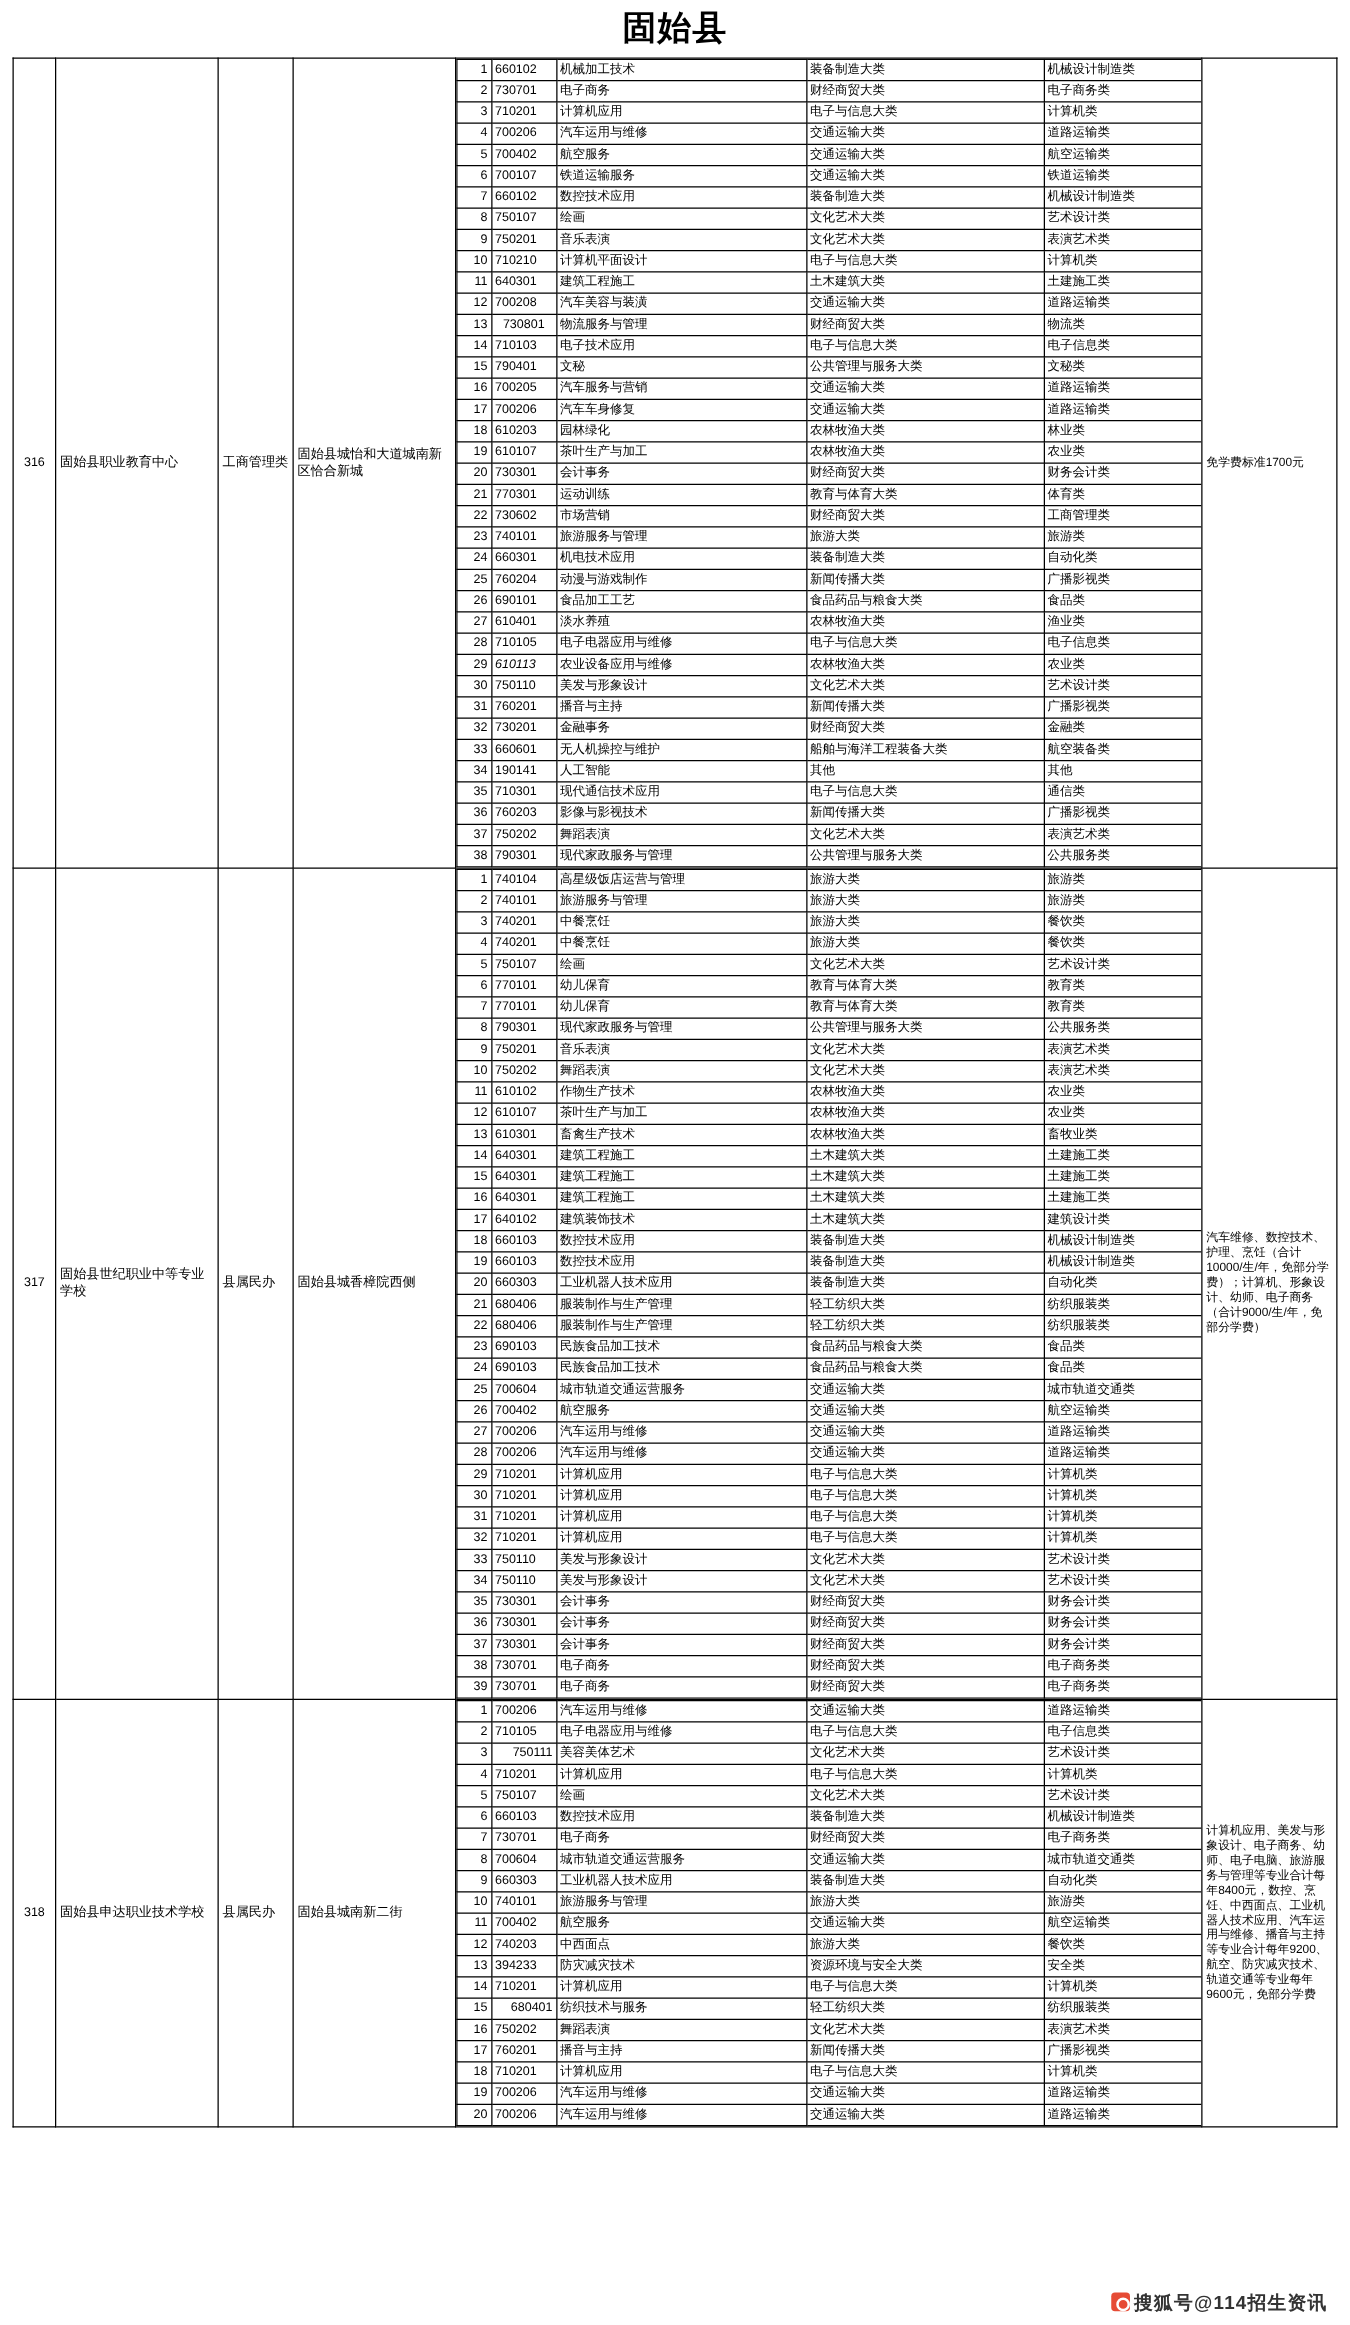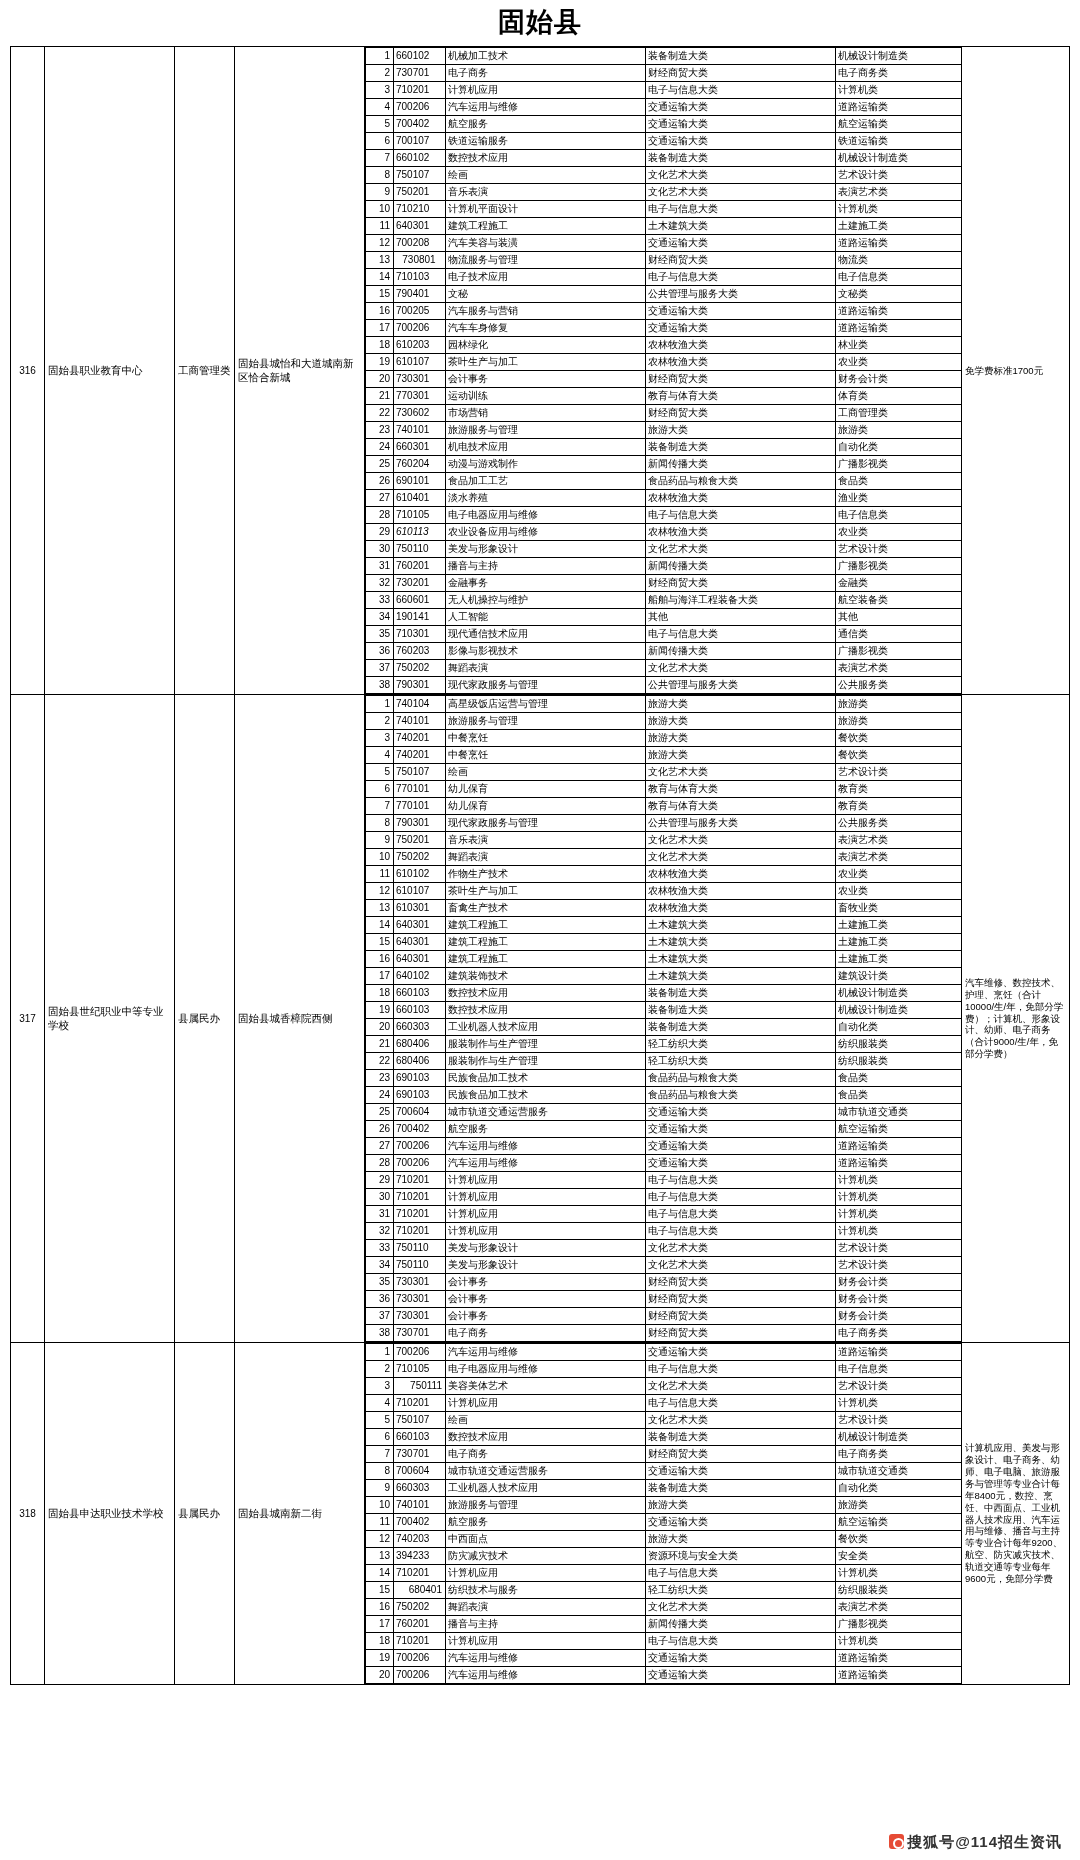--- a/index.html
+++ b/index.html
@@ -685,20 +685,27 @@
                   <td class="b red">财经商贸大类</td>
                   <td class="c red">财务会计类</td>
                 </tr>
                 <tr>
                   <td class="n">38</td>
                   <td class="n" style="width: 52px; text-align: left;">730701</td>
                   <td class="m">电子商务</td>
                   <td class="b">财经商贸大类</td>
                   <td class="c">电子商务类</td>
                 </tr>
+                <tr>
+                  <td class="n">39</td>
+                  <td class="n" style="width: 52px; text-align: left;">730701</td>
+                  <td class="m">电子商务</td>
+                  <td class="b">财经商贸大类</td>
+                  <td class="c">电子商务类</td>
+                </tr>
               </tbody>
             </table>
           </td>
           <td class="note blockcell">
             <div class="notewrap">汽车维修、数控技术、护理、烹饪（合计10000/生/年，免部分学费）；计算机、形象设计、幼师、电子商务（合计9000/生/年，免部分学费）</div>
           </td>
         </tr>
         <tr>
           <td class="idx">318</td>
           <td class="school blockcell">

